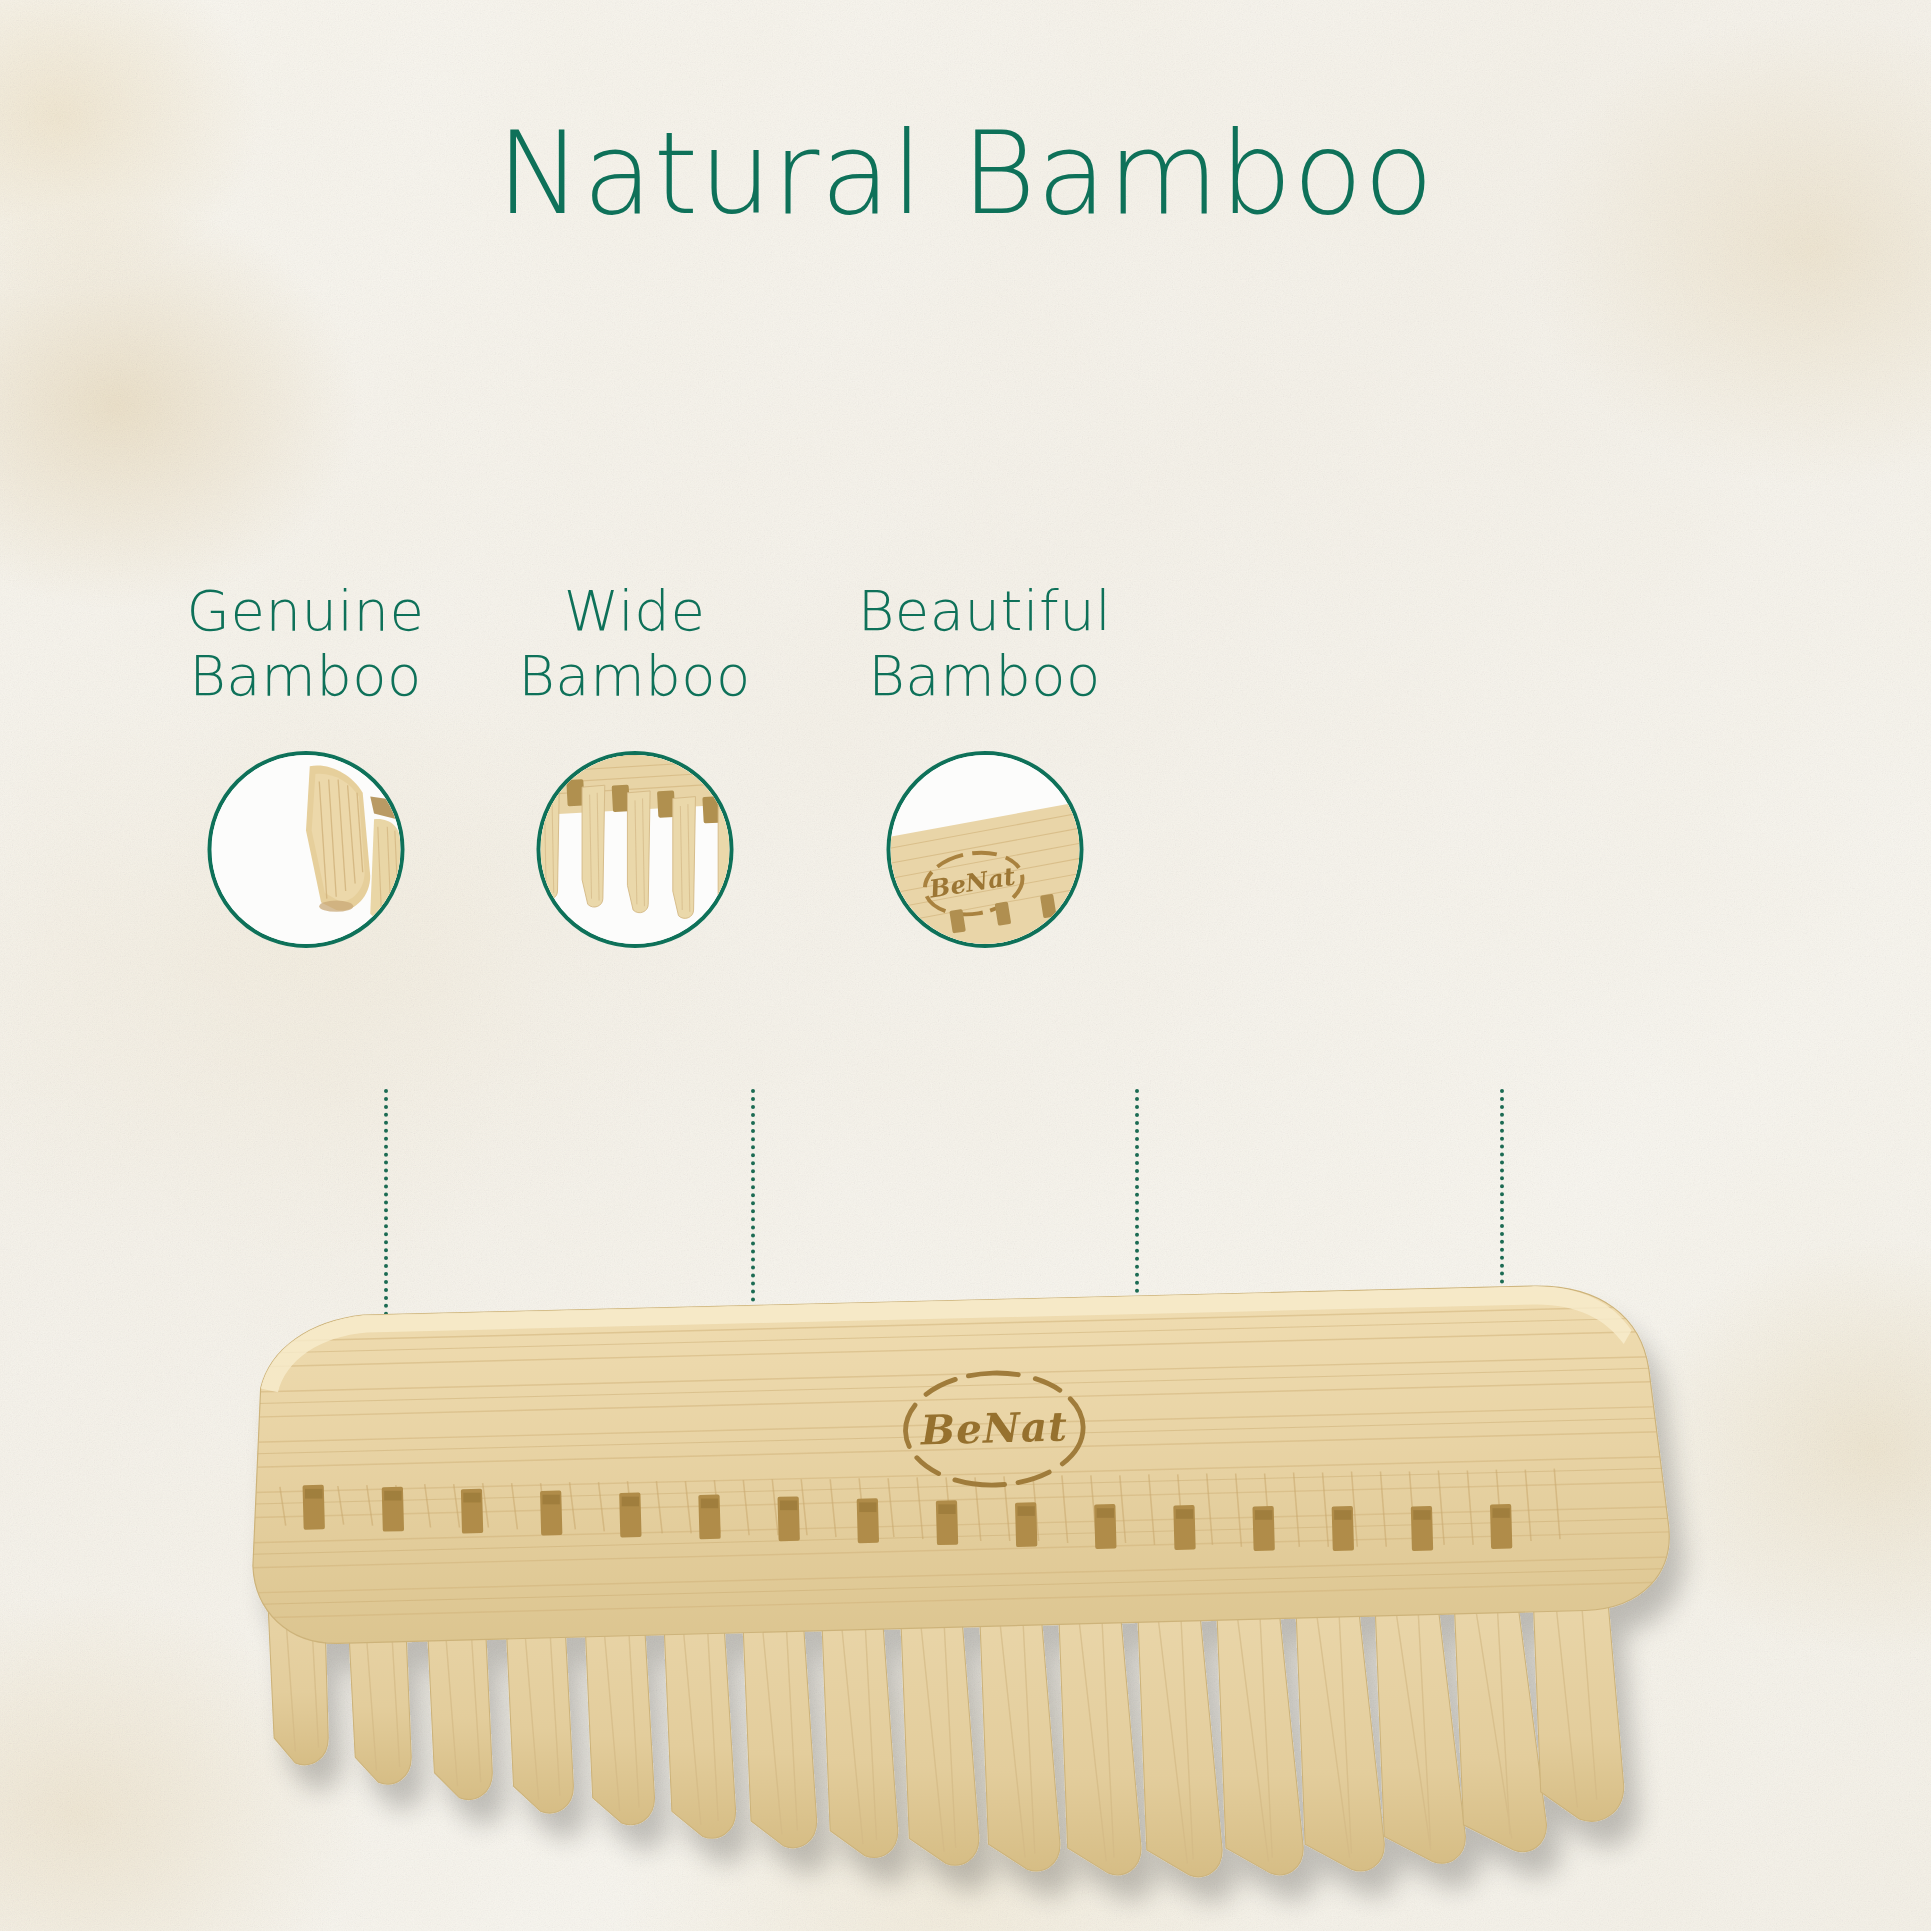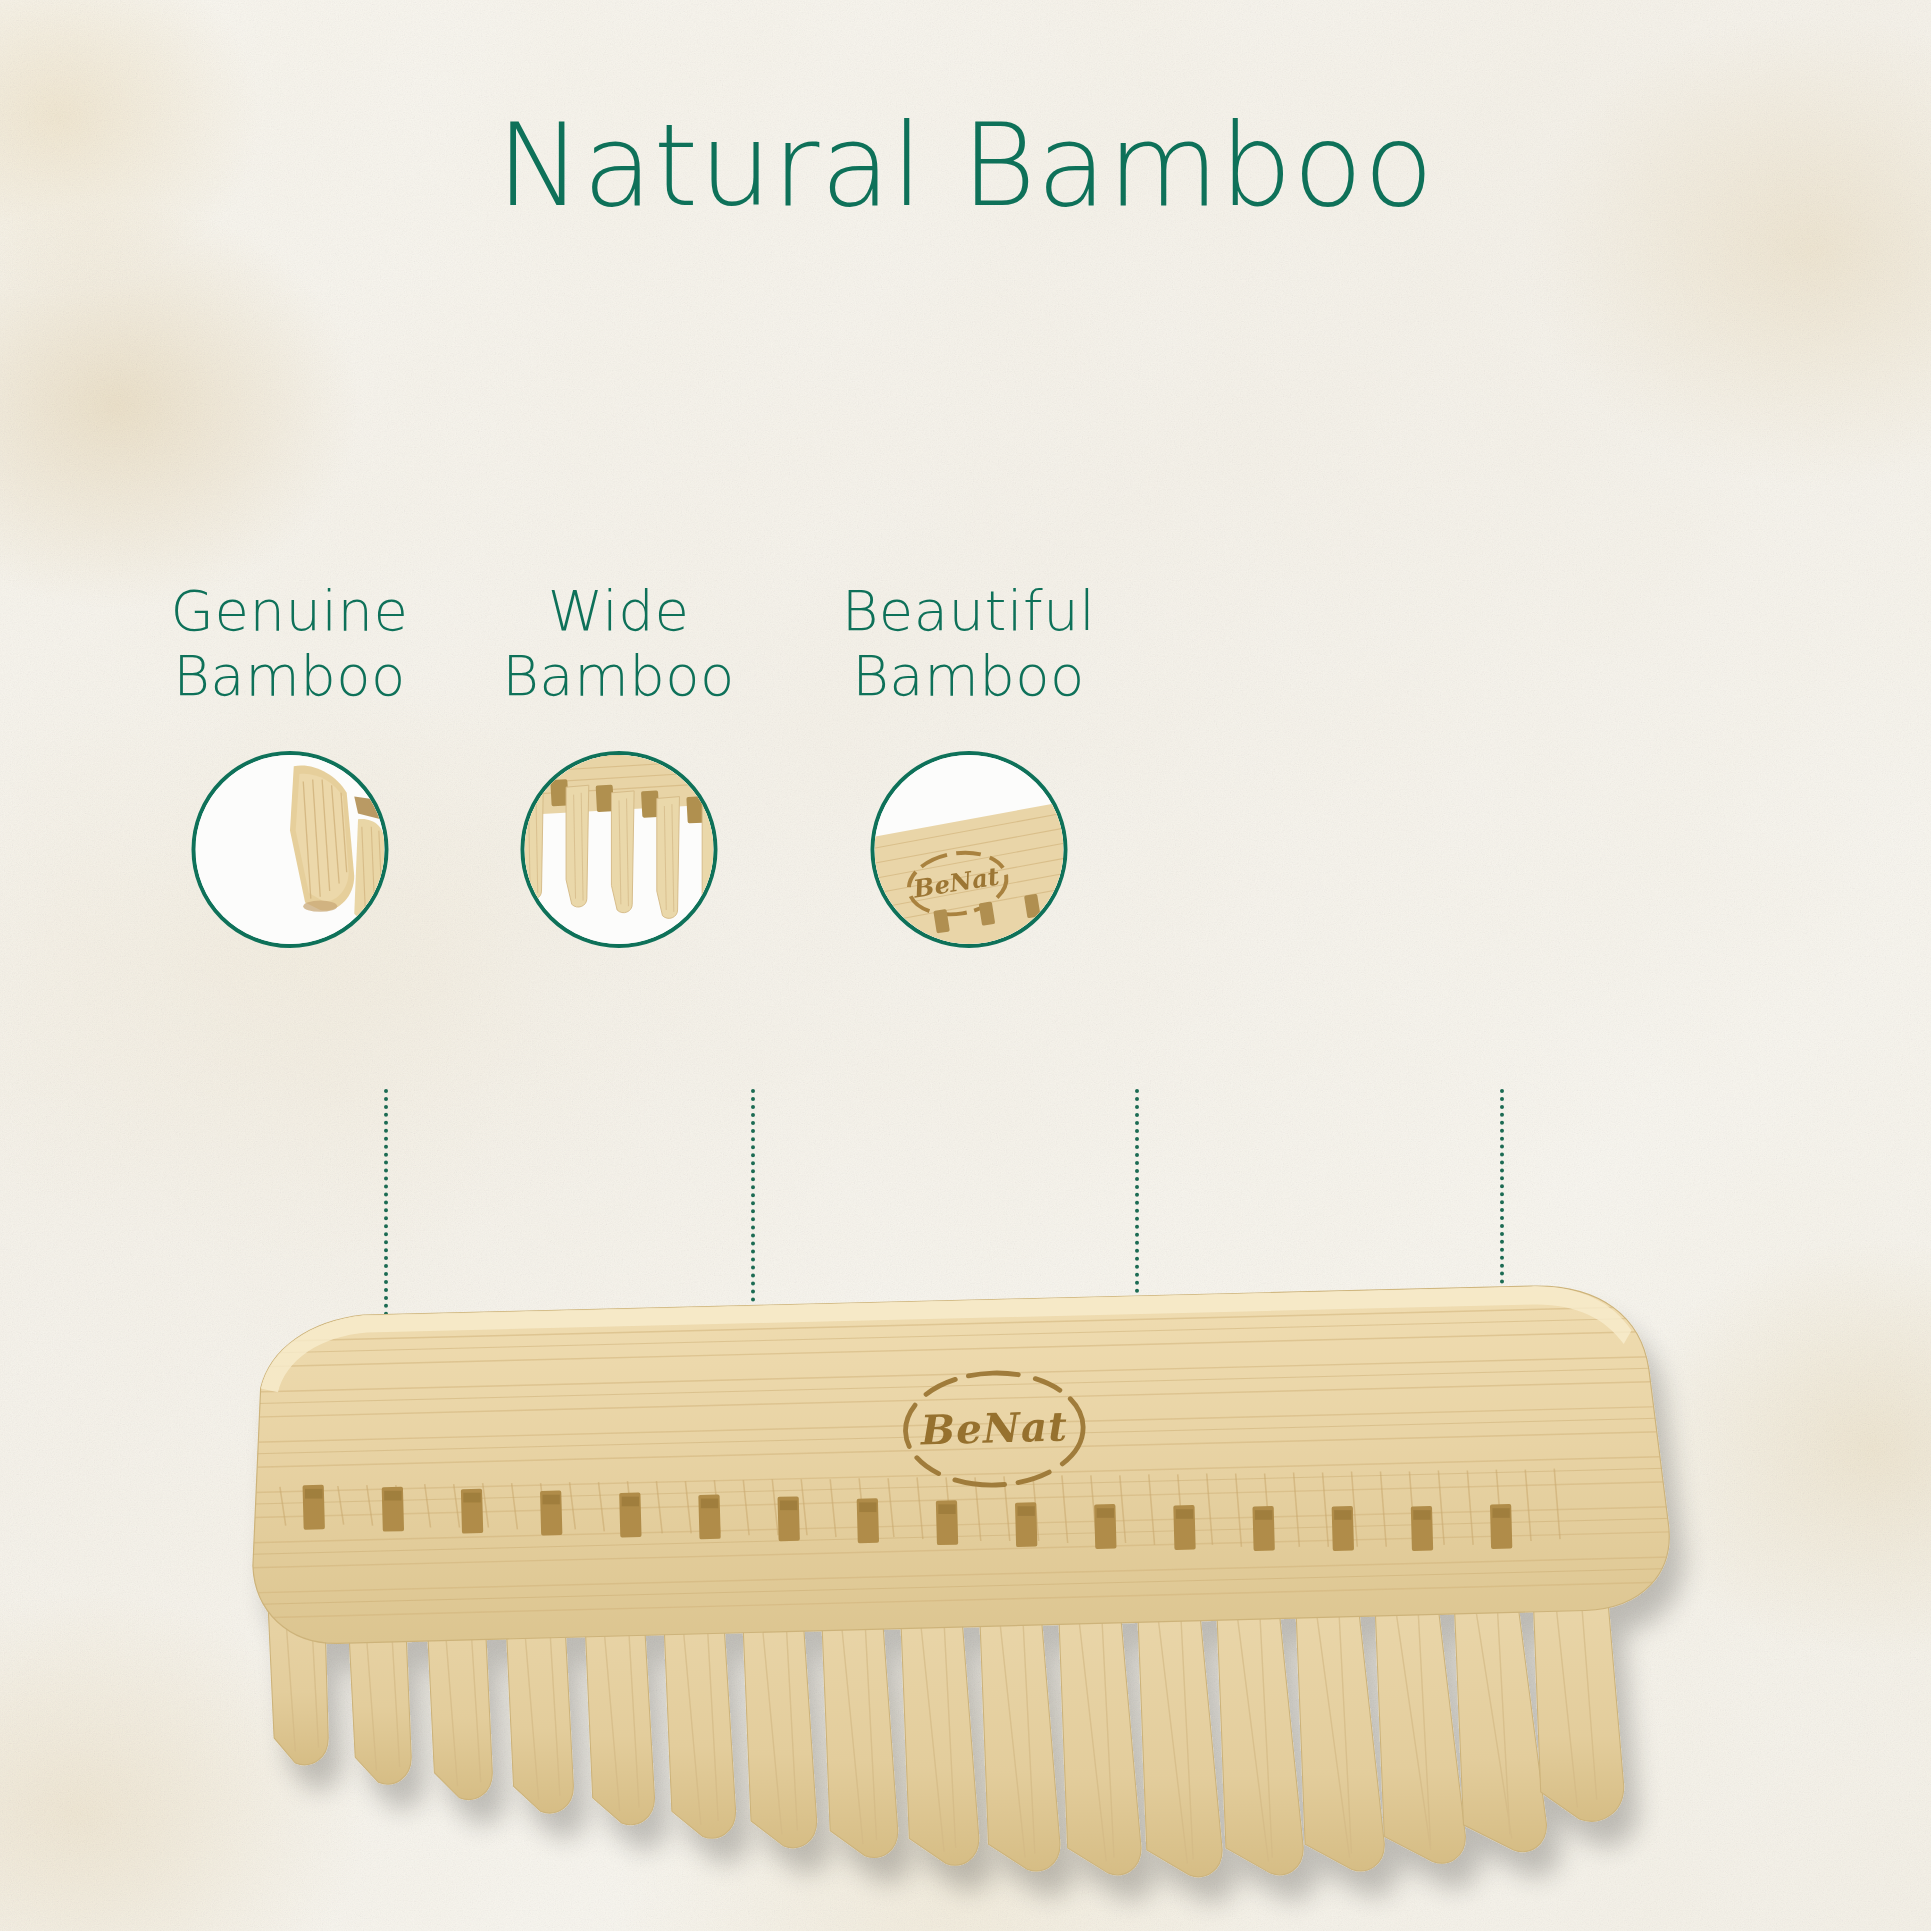--- a/index.html
+++ b/index.html
@@ -28,25 +28,25 @@
     font-family:"DejaVu Serif",serif;
     font-style:italic;font-weight:700;
     font-size:147px;line-height:1;
     letter-spacing:-1.9px;
   }
   .title-sub{
     font-family:"DejaVu Sans",sans-serif;
     font-weight:300;
     font-size:114px;line-height:1.08;
     letter-spacing:1px;
-    margin-top:15px;
+    margin-top:23px;
   }
 
   
-  .features{position:absolute;left:0;right:0;top:579px;height:502px;padding-left:28px;}
+  .features{position:absolute;left:16px;right:0;top:579px;height:502px;padding-left:28px;}
   .feat{position:absolute;top:0;width:319px;text-align:center;}
   .feat-label{
     font-family:"DejaVu Sans",sans-serif;
     font-weight:300;
     font-size:56px;line-height:1.16;
     letter-spacing:0.5px;
     white-space:pre-line;
   }
   .bubble{
     position:absolute;left:50%;transform:translateX(-50%);

